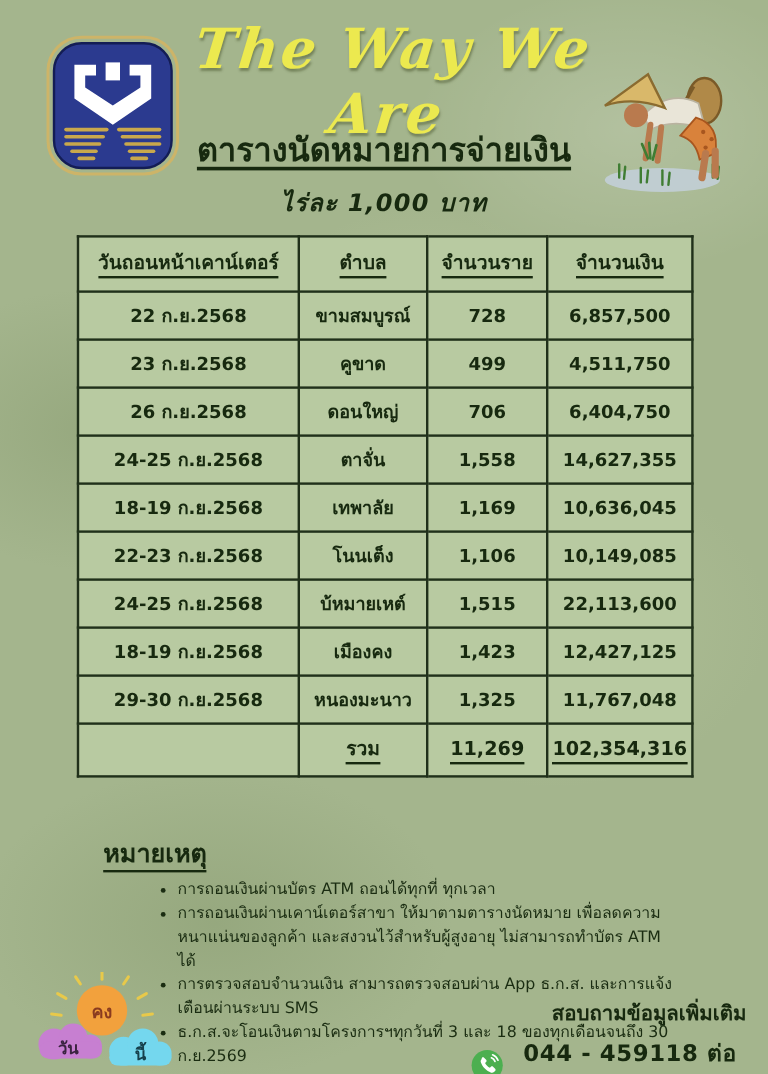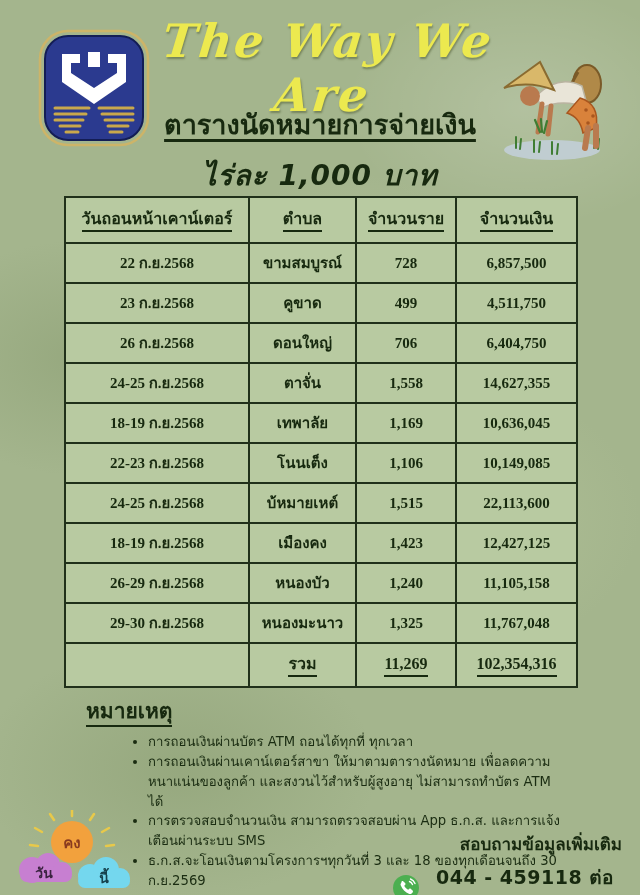--- a/index.html
+++ b/index.html
@@ -19,40 +19,40 @@
     position:absolute;left:150px;top:14px;width:350px;text-align:center;
     font-family:"DejaVu Serif",serif;font-style:italic;font-weight:700;
     font-size:46px;color:#ece94f;letter-spacing:2px;
     text-shadow:1px 2px 2px rgba(60,70,30,.45);
     transform:skewX(-6deg);
   }
   .farmer{position:absolute;right:14px;top:44px;width:136px;height:130px;}
   .title-block{position:absolute;left:0;right:0;top:103px;text-align:center;}
   .main-title{font-size:27px;font-weight:800;
     text-decoration:underline;text-decoration-thickness:2.5px;text-underline-offset:5px;}
-  .subtitle{margin-top:7px;font-size:28px;font-weight:800;font-style:italic;letter-spacing:1px;}
+  .subtitle{margin-top:7px;font-size:20px;font-weight:800;font-style:italic;letter-spacing:1px;}
   .branch{margin-top:5px;font-size:20px;font-weight:800;}
   table.pay-table{
     position:absolute;left:64px;top:196px;width:512px;
     border-collapse:collapse;table-layout:fixed;
   }
   .pay-table th,.pay-table td{
     border:2px solid #20301a;background:#b8caa1;
     text-align:center;vertical-align:middle;
     font-weight:700;color:#17290f;padding:0;
   }
   .pay-table th{height:44px;font-size:16px;margin-top:20px;}
-  .pay-table td{height:38px;font-size:15px;font-family:Liberation Serif, serif;}
+  .pay-table td{height:38px;font-size:15px;}
   .pay-table tr.total-row td{height:42px;font-size:16px;}
   .u{display:inline-block;border-bottom:2.5px solid #17290f;padding-bottom:1px;line-height:1.25;}
   .notes{position:absolute;left:86px;top:698px;width:480px;}
   .notes-title{font-size:21px;font-weight:700;}
   .notes ul{margin:5px 0 0 24px;padding:0;}
   .notes li{font-size:13.2px;font-weight:400;line-height:1.5;color:#1a2c11;margin-left:38px;}
-  .badge{position:absolute;left:10px;top:810px;width:130px;height:84px;text-align:center;}
+  .badge{position:absolute;left:23px;top:810px;width:130px;height:84px;text-align:center;}
   .contact{position:absolute;right:18px;top:830px;width:230px;text-align:center;}
   .contact-label{font-size:17px;font-weight:800;text-align:right;}
   .phone-row{margin-top:5px;display:flex;align-items:center;justify-content:center;gap:8px;}
   .phone-icon{width:28px;height:28px;display:inline-block;}
   .phone-number{font-size:19px;font-weight:800;letter-spacing:.5px;}
 </style>
 </head>
 <body>
 
 <div class="page">
@@ -185,26 +185,20 @@
         <td>1,515</td>
         <td>22,113,600</td>
       </tr>
       <tr>
         <td>18-19 ก.ย.2568</td>
         <td>เมืองคง</td>
         <td>1,423</td>
         <td>12,427,125</td>
       </tr>
       <tr>
-        <td>26-29 ก.ย.2568</td>
-        <td>หนองบัว</td>
-        <td>1,240</td>
-        <td>11,105,158</td>
-      </tr>
-      <tr>
         <td>29-30 ก.ย.2568</td>
         <td>หนองมะนาว</td>
         <td>1,325</td>
         <td>11,767,048</td>
       </tr>
       <tr class="total-row">
         <td></td>
         <td><span class="u">รวม</span></td>
         <td><span class="u">11,269</span></td>
         <td><span class="u">102,354,316</span></td>

